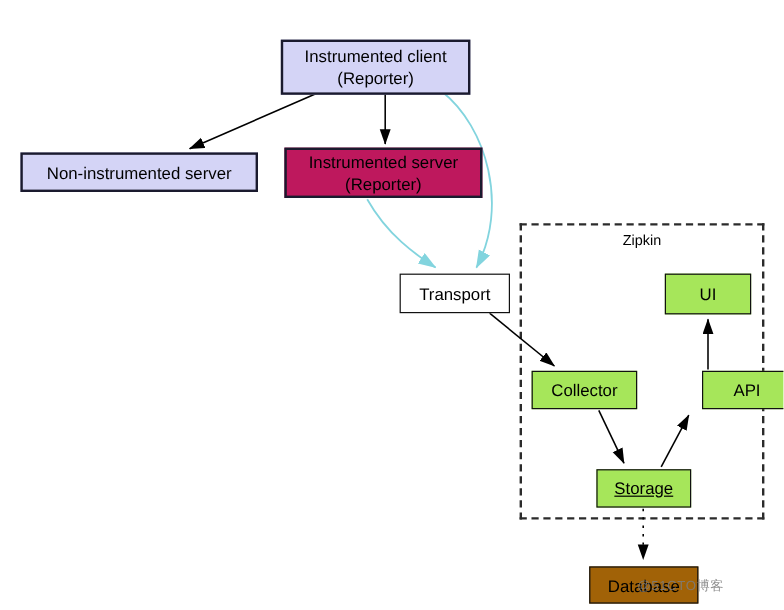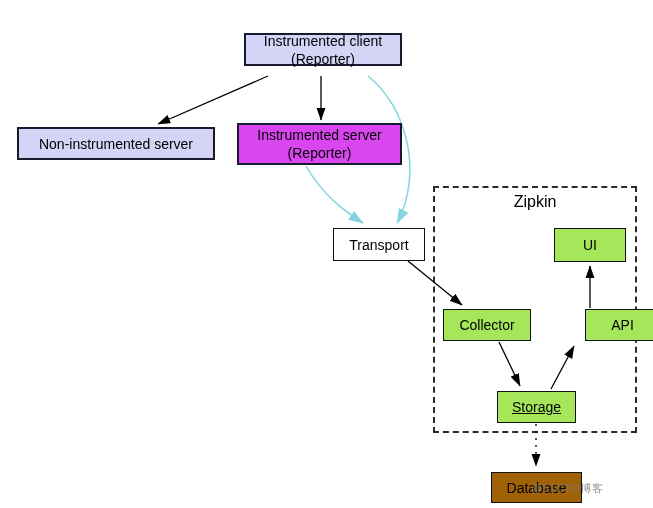--- a/index.html
+++ b/index.html
@@ -27,21 +27,21 @@
     text-align: center;
     font-size: 14px;
     line-height: 18px;
     white-space: pre-line;
     z-index: 2;
   }
   .lavender { background: #d4d4f6; border: 2px solid #1a1a2e; }
   .greenbox { background: #a6e65a; border: 1.5px solid #111111; }
   .whitebox { background: #ffffff; border: 1.5px solid #111111; }
 
-  #node-instrumented-client    { left: 244px; top: 33px;  width: 158px; height: 33px; }
+  #node-instrumented-client    { left: 234px; top: 33px;  width: 158px; height: 46px; }
   #node-non-instrumented-server{ left: 17px;  top: 127px; width: 198px; height: 33px; }
   #node-instrumented-server    { left: 237px; top: 123px; width: 165px; height: 42px; }
   #node-transport              { left: 333px; top: 228px; width: 92px;  height: 33px; }
   #node-ui                     { left: 554px; top: 228px; width: 72px;  height: 34px; }
   #node-collector              { left: 443px; top: 309px; width: 88px;  height: 32px; }
   #node-api                    { left: 553px; top: 309px; width: 75px;  height: 32px; }
   #node-storage                { left: 497px; top: 391px; width: 79px;  height: 32px; text-decoration: underline; }
   #node-database               { left: 491px; top: 472px; width: 91px;  height: 31px; }
 
   .zipkin-box {
@@ -50,21 +50,21 @@
     width: 204px; height: 247px;
     box-sizing: border-box;
     border: 2px dashed #2b2b2b;
     z-index: 0;
   }
   .zipkin-label {
     position: absolute;
     left: 433px; top: 193px;
     width: 204px;
     text-align: center;
-    font-size: 16px;
+    font-size: 12px;
     z-index: 2;
   }
   .watermark {
     position: absolute;
     left: 531px; top: 481px;
     font-size: 11px;
     letter-spacing: 0.5px;
     color: rgba(125, 125, 125, 0.85);
     z-index: 5;
     white-space: nowrap;
@@ -105,21 +105,21 @@
     <path d="M590,308 L590,266" stroke="#000000" stroke-width="1.3" fill="none" marker-end="url(#arrow-black)"></path>
 
     <path d="M536,424 L536,466" stroke="#000000" stroke-width="1.3" stroke-dasharray="2,5" fill="none" marker-end="url(#arrow-black)"></path>
   </svg>
 
   <div class="node lavender" id="node-instrumented-client" style="background-color: rgb(212, 212, 246);">Instrumented client
 (Reporter)</div>
 
   <div class="node lavender" id="node-non-instrumented-server" style="background-color: rgb(212, 212, 246);">Non-instrumented server</div>
 
-  <div class="node lavender" id="node-instrumented-server" style="background-color: #d946ef;">Instrumented server
+  <div class="node lavender" id="node-instrumented-server" style="background-color: #be185d;">Instrumented server
 (Reporter)</div>
 
   <div class="node whitebox" id="node-transport" style="background-color: rgb(255, 255, 255);">Transport</div>
 
   <div class="node greenbox" id="node-ui" style="background-color: rgb(166, 230, 90);">UI</div>
 
   <div class="node greenbox" id="node-collector" style="background-color: rgb(166, 230, 90);">Collector</div>
 
   <div class="node greenbox" id="node-api" style="background-color: rgb(166, 230, 90); margin-left: 32px;">API</div>
 

